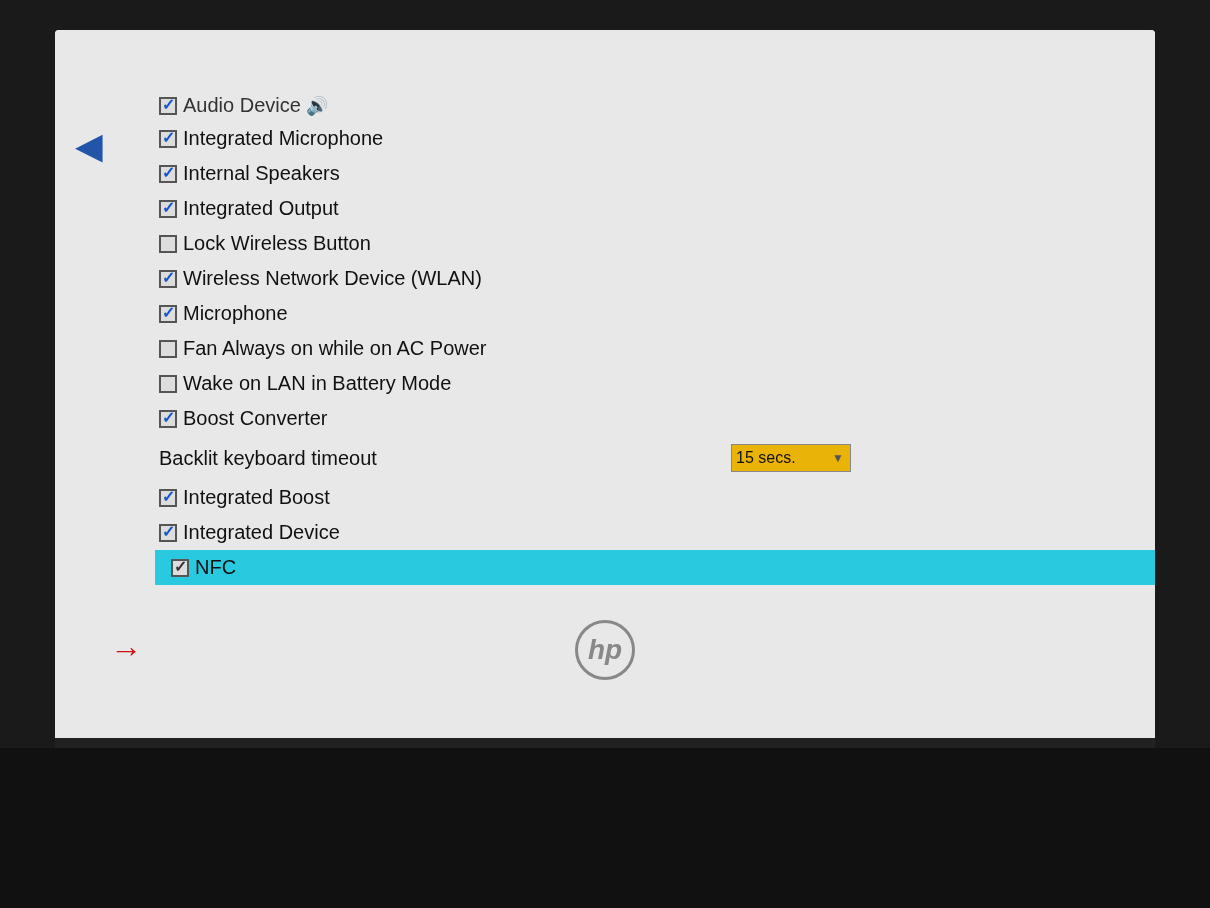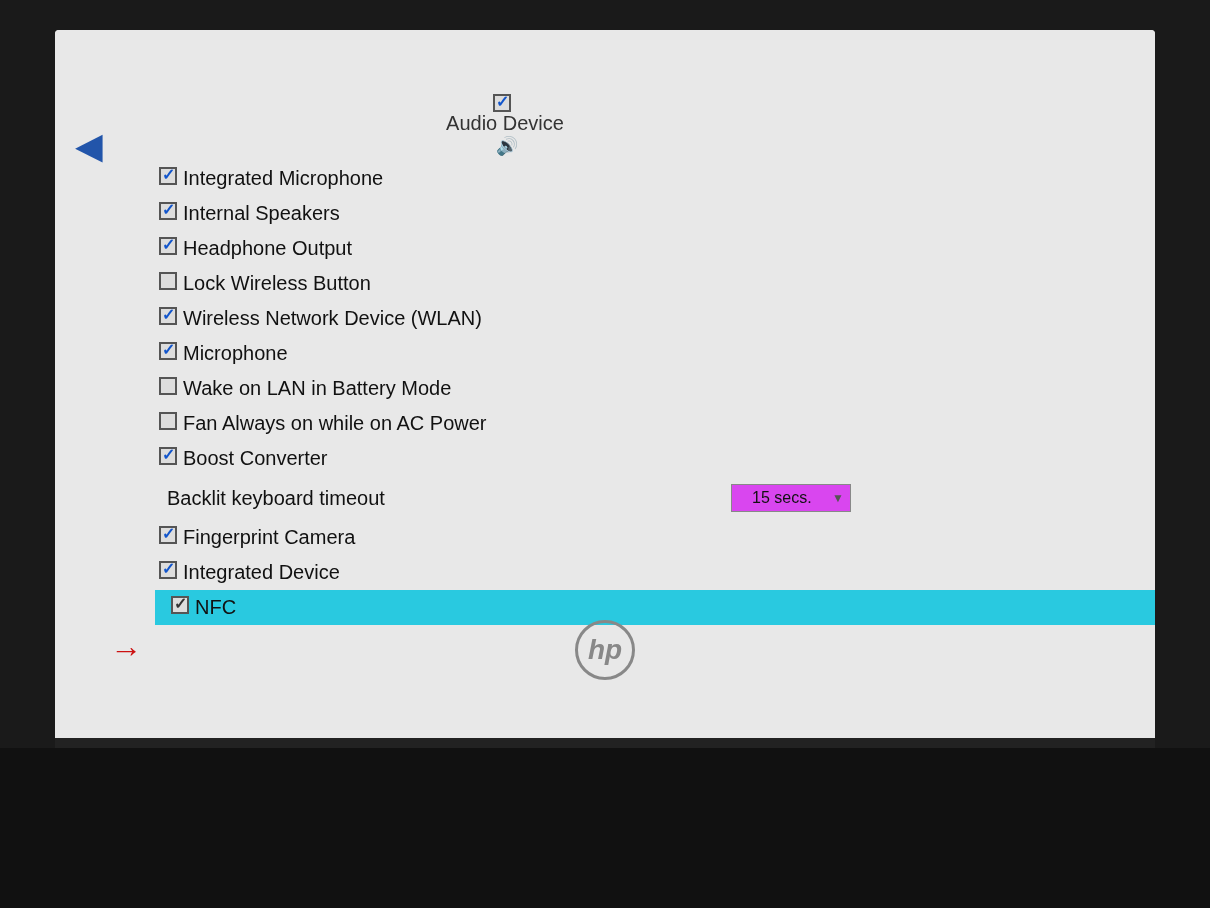--- a/index.html
+++ b/index.html
@@ -43,21 +43,21 @@
 
     .settings-list {
       position: absolute;
       top: 60px;
       left: 100px;
       width: 700px;
     }
 
     .setting-item {
       display: flex;
-      align-items: flex-start;
+      align-items: center;
       padding: 6px 4px;
       font-size: 20px;
       color: #111;
       cursor: pointer;
       position: relative;
     }
 
     .setting-item.highlighted {
       background-color: #29c9e0;
       color: #111;
@@ -95,45 +95,43 @@
       color: #333;
       font-weight: bold;
     }
 
     .audio-device-row {
       display: flex;
       align-items: center;
       padding: 4px 4px;
       font-size: 20px;
       color: #333;
-      flex-direction: column;
     }
 
     .audio-icon {
       font-size: 18px;
       margin-left: 6px;
     }
 
     .backlit-row {
       display: flex;
       align-items: center;
       padding: 8px 4px;
       font-size: 20px;
       color: #111;
-      margin-left: 8px;
     }
 
     .backlit-label {
       flex: 1;
     }
 
     .dropdown {
       border: 1px solid #888;
-      background: #d946ef;
-      padding: 4px 24px 4px 20px;
+      background: #eab308;
+      padding: 4px 24px 4px 4px;
       font-size: 16px;
       position: relative;
       display: inline-flex;
       align-items: center;
       cursor: pointer;
       min-width: 120px;
     }
 
     .dropdown::after {
       content: '▼';
@@ -213,64 +211,64 @@
         <span>Integrated Microphone</span>
       </div>
 
       <div class="setting-item">
         <span class="checkbox checked"></span>
         <span>Internal Speakers</span>
       </div>
 
       <div class="setting-item">
         <span class="checkbox checked"></span>
-        <span>Headphone Output</span>
+        <span>Integrated Output</span>
       </div>
 
       <div class="setting-item">
         <span class="checkbox"></span>
         <span>Lock Wireless Button</span>
       </div>
 
       <div class="setting-item">
         <span class="checkbox checked"></span>
         <span>Wireless Network Device (WLAN)</span>
       </div>
 
       <div class="setting-item">
         <span class="checkbox checked"></span>
         <span>Microphone</span>
       </div>
 
 
       <div class="setting-item">
         <span class="checkbox"></span>
+        <span>Fan Always on while on AC Power</span>
+      </div>
+
+      <div class="setting-item">
+        <span class="checkbox"></span>
         <span>Wake on LAN in Battery Mode</span>
-      </div>
-
-      <div class="setting-item">
-        <span class="checkbox"></span>
-        <span>Fan Always on while on AC Power</span>
       </div>
 
       <div class="setting-item">
         <span class="checkbox checked"></span>
         <span>Boost Converter</span>
       </div>
 
       <div class="backlit-row">
         <span class="backlit-label">Backlit keyboard timeout</span>
         <div class="dropdown">
           <span>15 secs.</span>
         </div>
       </div>
 
       <div class="setting-item">
         <span class="checkbox checked"></span>
-        <span>Fingerprint Camera</span>
+        <span>Integrated Boost</span>
       </div>
 
       <div class="setting-item">
         <span class="checkbox checked"></span>
         <span>Integrated Device</span>
       </div>
 
       <div class="setting-item highlighted">
         <span class="checkbox checked-dark"></span>
         <span>NFC</span>

